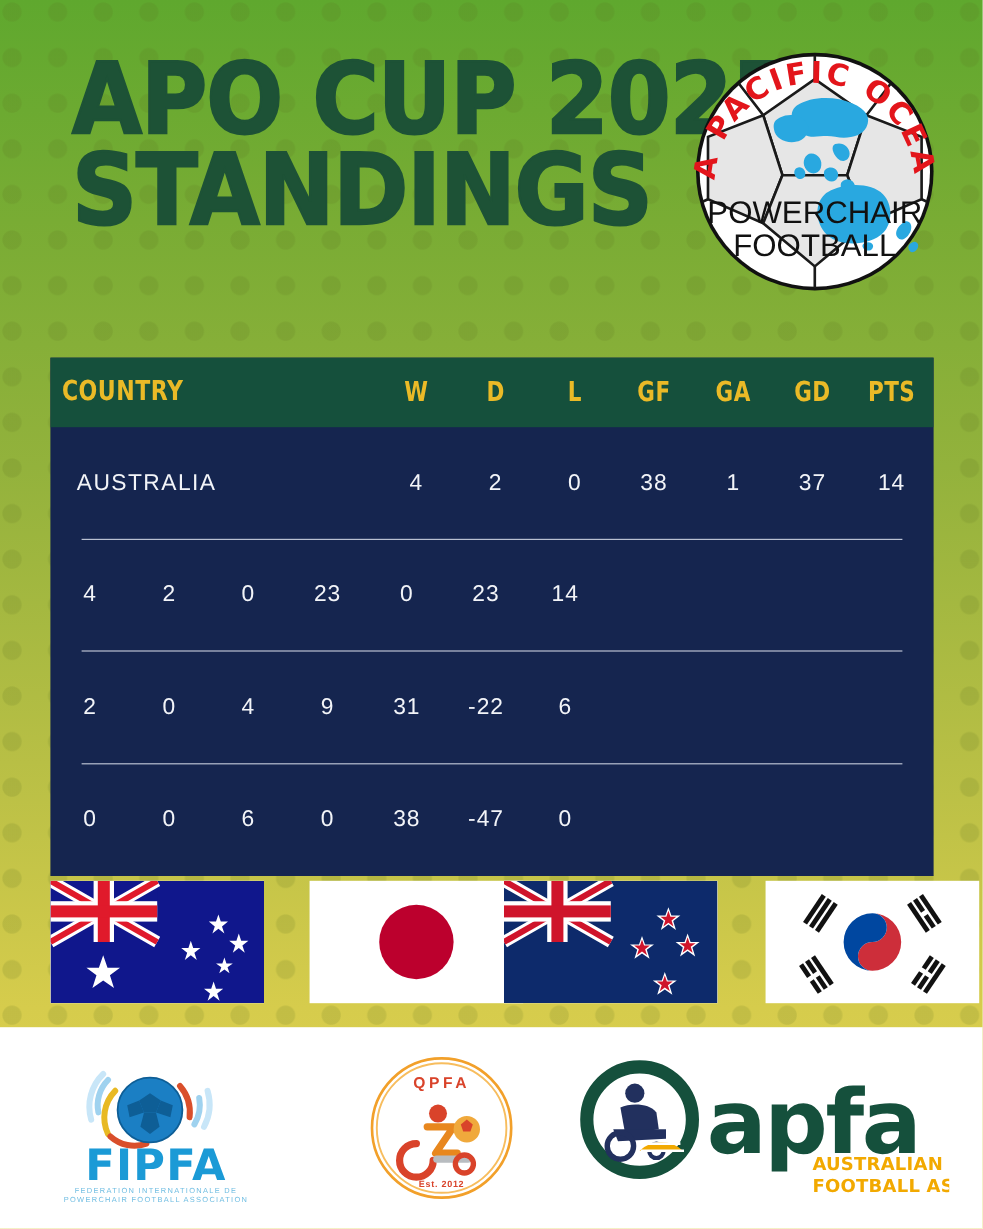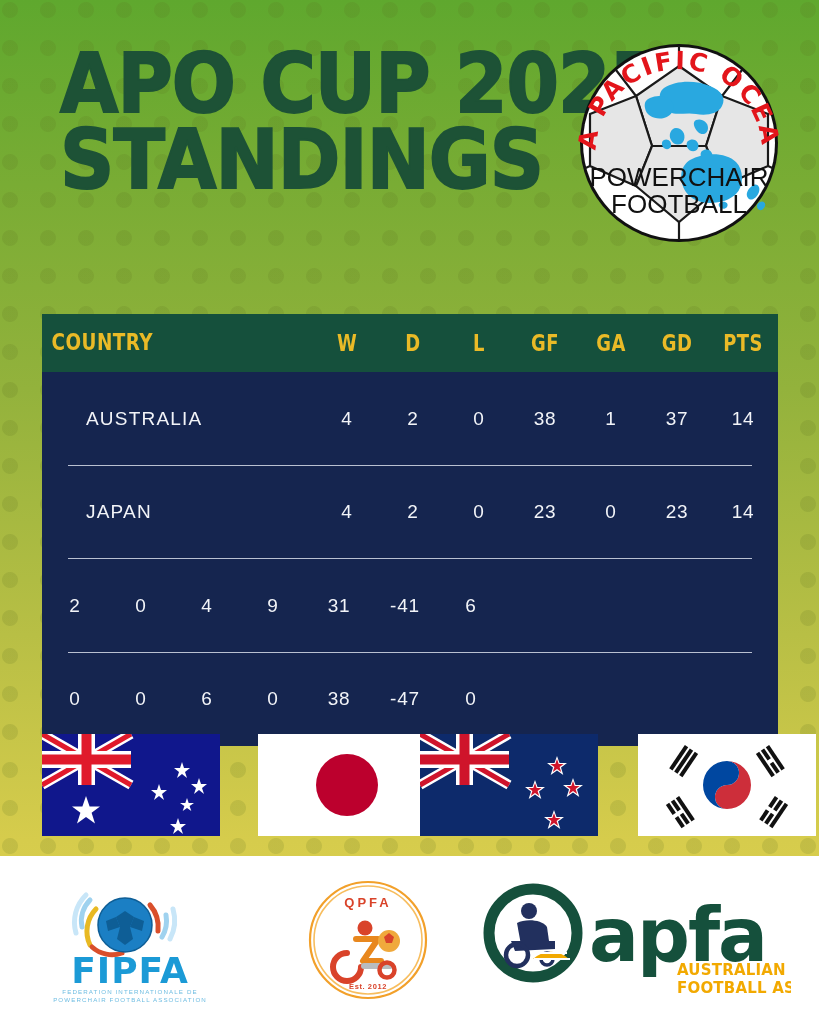--- a/index.html
+++ b/index.html
@@ -49,21 +49,21 @@
   #title .ln { display:block; white-space:nowrap; }
 
   
   #apo-logo {
     position:absolute; left:572px; top:36px;
     width:214px; height:214px;
   }
 
   
   #table {
-    position:absolute; left:42px; top:314px;
+    position:absolute; left:42px; top:298px;
     width:736px; height:432px;
     background:#15254f;
     overflow:hidden;
   }
   #thead {
     height:58px; background:#15503c;
     display:flex; align-items:center;
   }
   #thead .cell {
     font-family:"DejaVu Sans", sans-serif;
@@ -89,21 +89,21 @@
 
   .cell {
     color:#f2f4f8;
     font-size:19px;
     font-weight:400;
     text-align:center;
     letter-spacing:0.8px;
   }
   .cell.country {
     text-align:left;
-    padding-left:44px;
+    padding-left:22px;
     font-size:19px;
     line-height:1.35;
     letter-spacing:1.2px;
   }
 
   
   .c-country { width:272px; }
   .c-stat    { width:66px; }
 
   
@@ -208,37 +208,36 @@
           <div class="cell c-stat">4</div>
           <div class="cell c-stat">2</div>
           <div class="cell c-stat">0</div>
           <div class="cell c-stat">38</div>
           <div class="cell c-stat">1</div>
           <div class="cell c-stat">37</div>
           <div class="cell c-stat">14</div>
           <div class="sep"></div>
         </div>
         <div class="row">
-          <div class="cell country c-country">JAPAN</div>
           <div class="cell c-stat">4</div>
           <div class="cell c-stat">2</div>
           <div class="cell c-stat">0</div>
           <div class="cell c-stat">23</div>
           <div class="cell c-stat">0</div>
           <div class="cell c-stat">23</div>
           <div class="cell c-stat">14</div>
           <div class="sep"></div>
         </div>
         <div class="row">
           <div class="cell c-stat">2</div>
           <div class="cell c-stat">0</div>
           <div class="cell c-stat">4</div>
           <div class="cell c-stat">9</div>
           <div class="cell c-stat">31</div>
-          <div class="cell c-stat">-41</div>
+          <div class="cell c-stat">-22</div>
           <div class="cell c-stat">6</div>
           <div class="sep"></div>
         </div>
         <div class="row">
           <div class="cell c-stat">0</div>
           <div class="cell c-stat">0</div>
           <div class="cell c-stat">6</div>
           <div class="cell c-stat">0</div>
           <div class="cell c-stat">38</div>
           <div class="cell c-stat">-47</div>

